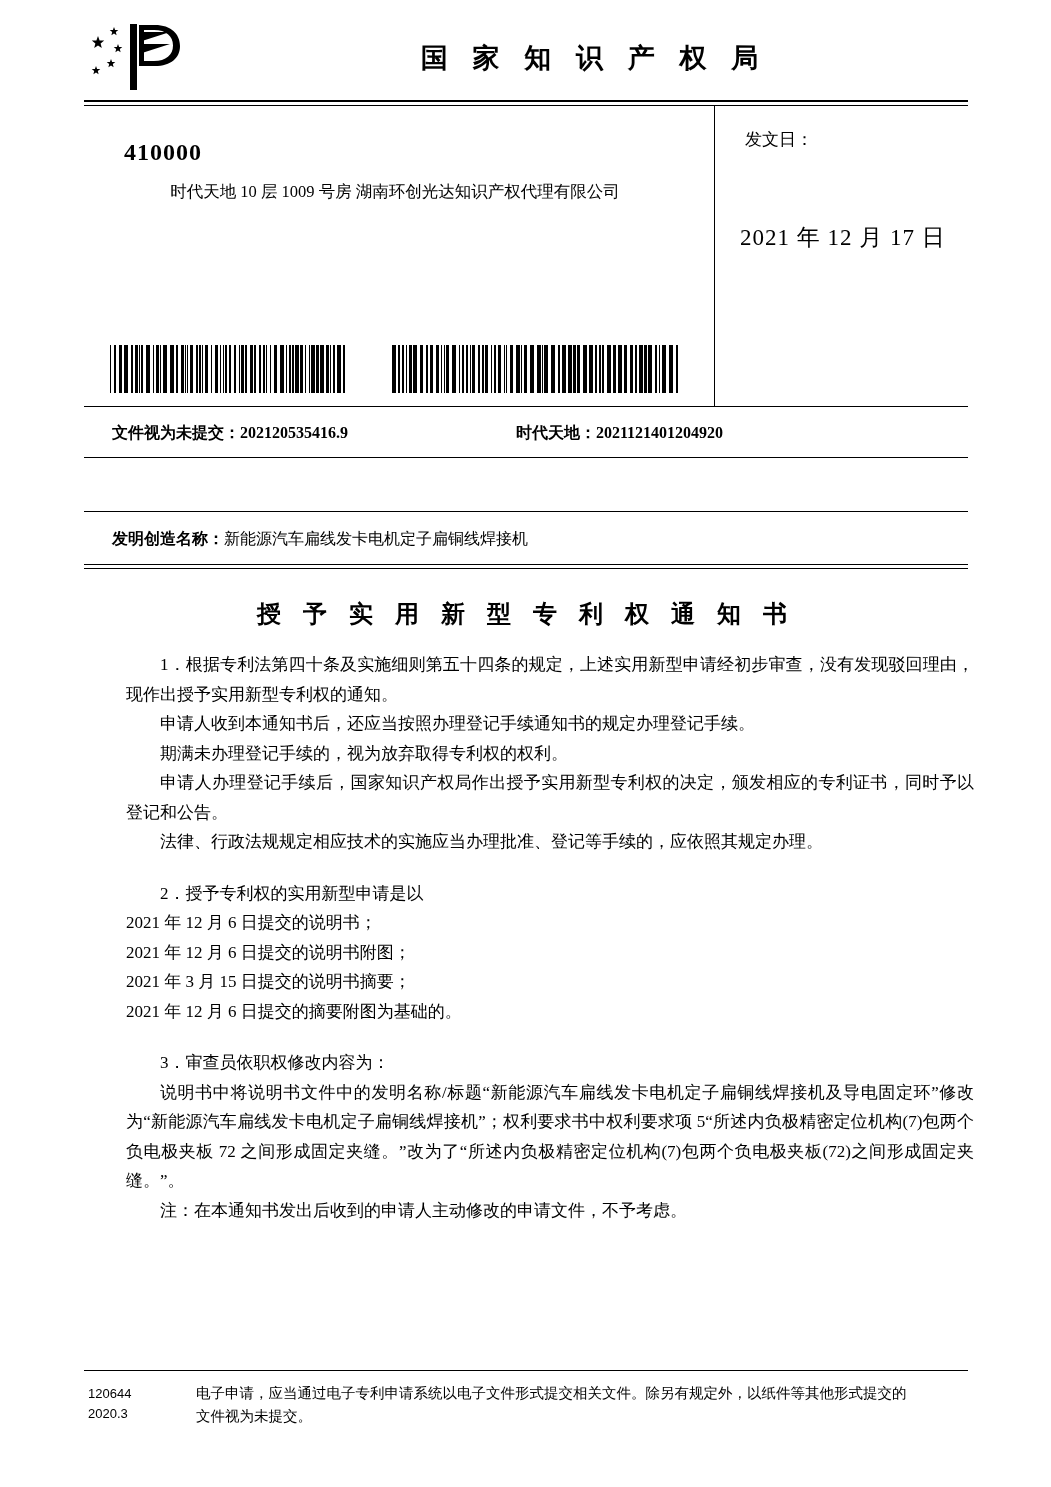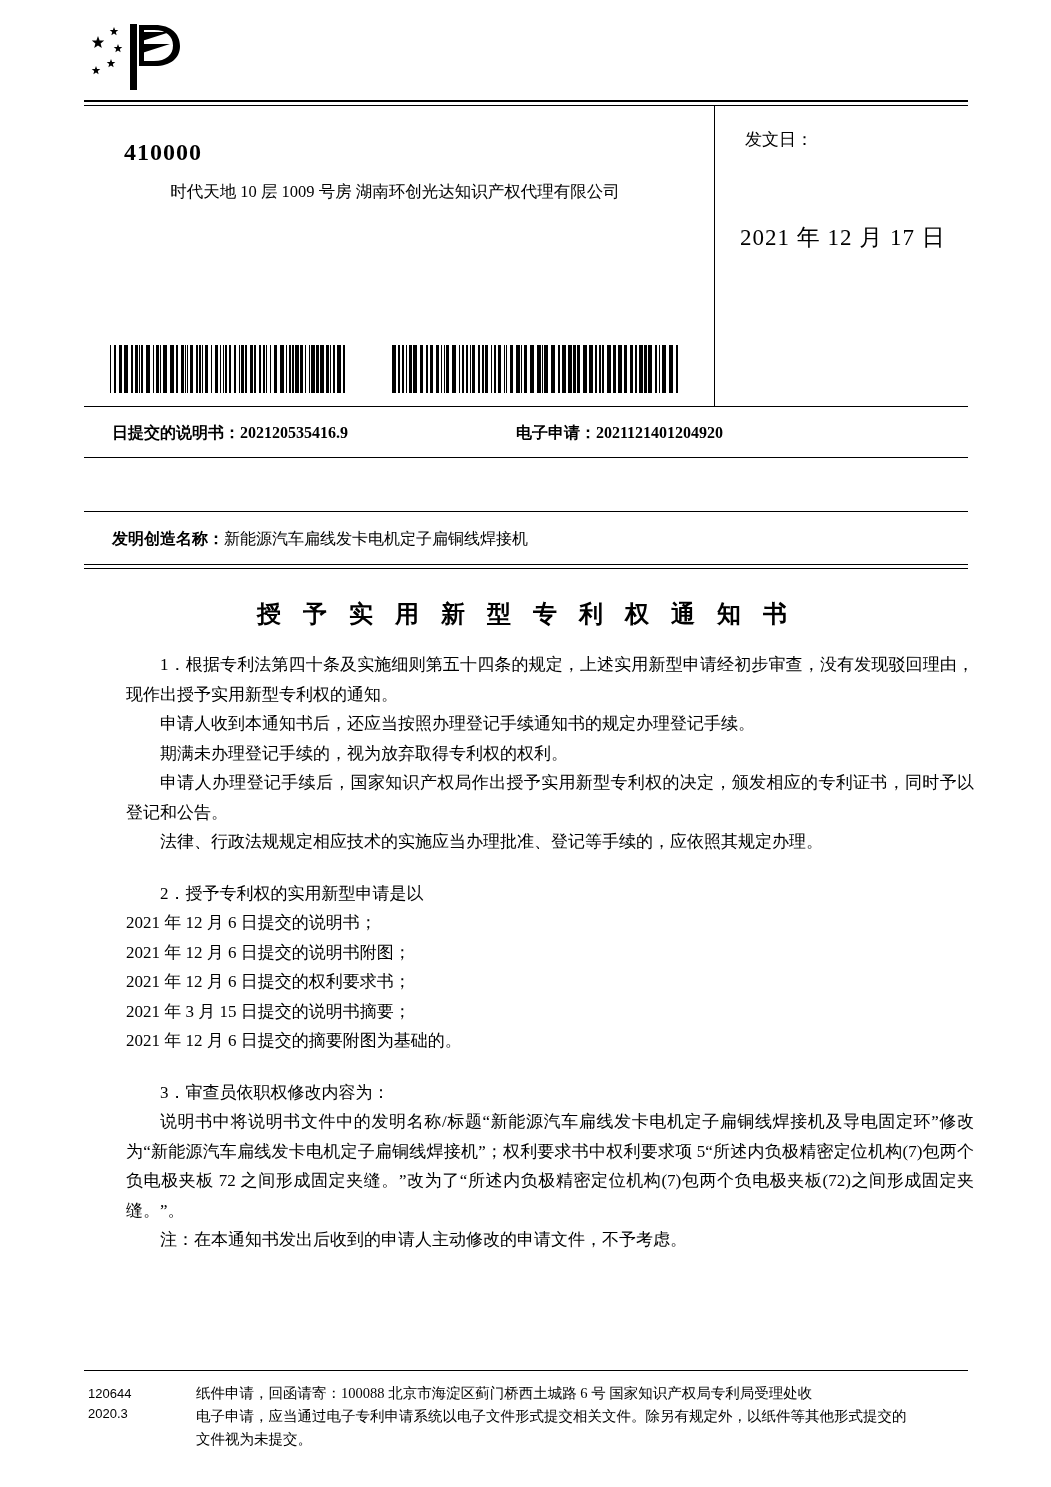--- a/index.html
+++ b/index.html
@@ -186,20 +186,21 @@
           <path d="M27 37 l1.1 3 3.2 .1 -2.5 2 .8 3.1 -2.6 -1.8 -2.6 1.8 .8 -3.1 -2.5 -2 3.2 -.1z"></path>
           <path d="M12 44 l1.1 3 3.2 .1 -2.5 2 .8 3.1 -2.6 -1.8 -2.6 1.8 .8 -3.1 -2.5 -2 3.2 -.1z"></path>
 
           <rect x="46" y="2" width="7" height="66"></rect>
           <path d="M55 3 h16 c16 0 25 9 25 21 0 12 -9 20 -25 20 h-16 z M60 8 v31 h10 c12 0 19 -6 19 -15.5 0 -9.5 -7 -15.5 -19 -15.5z"></path>
           <path d="M58 10 l28 0 -28 9z"></path>
           <path d="M58 22 l28 0 -28 9z"></path>
         </g>
       </svg>
     </div>
+    <div class="agency-title">国 家 知 识 产 权 局</div>
   </div>
 
   <div class="hr thick" style="top:100px;"></div>
   <div class="hr" style="top:105px;"></div>
 
   <div class="zipcode">410000</div>
   <div class="addr">
     <span class="line">时代天地 10 层 1009 号房 湖南环创光达知识产权代理有限公司</span>
   </div>
 
@@ -439,24 +440,24 @@
       <i style="width:4px"></i>
       <i class="w" style="width:3px"></i>
       <i style="width:4px"></i>
       <i class="w" style="width:3px"></i>
       <i style="width:2px"></i>
       <i class="w" style="width:2px"></i>
     </div>
 
   <div class="hr" style="top:406px;"></div>
   <div class="field-row" style="left:112px; top:423px;">
-    <span class="field-label">日提交的说明书：</span><span class="field-value">202120535416.9</span>
+    <span class="field-label">文件视为未提交：</span><span class="field-value">202120535416.9</span>
   </div>
   <div class="field-row" style="left:516px; top:423px;">
-    <span class="field-label">电子申请：</span><span class="field-value">2021121401204920</span>
+    <span class="field-label">时代天地：</span><span class="field-value">2021121401204920</span>
   </div>
 
   <div class="hr" style="top:457px;"></div>
 
   <div class="hr" style="top:511px;"></div>
   <div class="field-row" style="left:112px; top:529px;">
     <span class="field-label">发明创造名称：</span><span class="field-value normal">新能源汽车扁线发卡电机定子扁铜线焊接机</span>
   </div>
   <div class="hr" style="top:564px;"></div>
   <div class="hr" style="top:568px;"></div>
@@ -466,33 +467,31 @@
   <div class="body">
     <p class="indent2">1．根据专利法第四十条及实施细则第五十四条的规定，上述实用新型申请经初步审查，没有发现驳回理由，现作出授予实用新型专利权的通知。</p>
     <p class="indent2">申请人收到本通知书后，还应当按照办理登记手续通知书的规定办理登记手续。</p>
     <p class="indent2">期满未办理登记手续的，视为放弃取得专利权的权利。</p>
     <p class="indent2">申请人办理登记手续后，国家知识产权局作出授予实用新型专利权的决定，颁发相应的专利证书，同时予以登记和公告。</p>
     <p class="indent2">法律、行政法规规定相应技术的实施应当办理批准、登记等手续的，应依照其规定办理。</p>
     <div class="gap"></div>
     <p class="indent2">2．授予专利权的实用新型申请是以</p>
     <p>2021 年 12 月 6 日提交的说明书；</p>
     <p>2021 年 12 月 6 日提交的说明书附图；</p>
-    <p>2021 年 12 月 6 日提交的权利要求书；</p>
     <p>2021 年 3 月 15 日提交的说明书摘要；</p>
     <p>2021 年 12 月 6 日提交的摘要附图为基础的。</p>
     <div class="gap"></div>
     <p class="indent2">3．审查员依职权修改内容为：</p>
     <p class="indent2">说明书中将说明书文件中的发明名称/标题“新能源汽车扁线发卡电机定子扁铜线焊接机及导电固定环”修改为“新能源汽车扁线发卡电机定子扁铜线焊接机”；权利要求书中权利要求项 5“所述内负极精密定位机构(7)包两个负电极夹板 72 之间形成固定夹缝。”改为了“所述内负极精密定位机构(7)包两个负电极夹板(72)之间形成固定夹缝。”。</p>
     <p class="indent2">注：在本通知书发出后收到的申请人主动修改的申请文件，不予考虑。</p>
   </div>
 
   <div class="hr" style="top:1370px;"></div>
   <div class="footer-left">
     <div>120644</div>
     <div>2020.3</div>
   </div>
   <div class="footer-body">
-    <p>纸件申请，回函请寄：100088 北京市海淀区蓟门桥西土城路 6 号    国家知识产权局专利局受理处收</p>
     <p>电子申请，应当通过电子专利申请系统以电子文件形式提交相关文件。除另有规定外，以纸件等其他形式提交的</p>
     <p>文件视为未提交。</p>
   </div>
 
 </div>
 
 </body></html>

